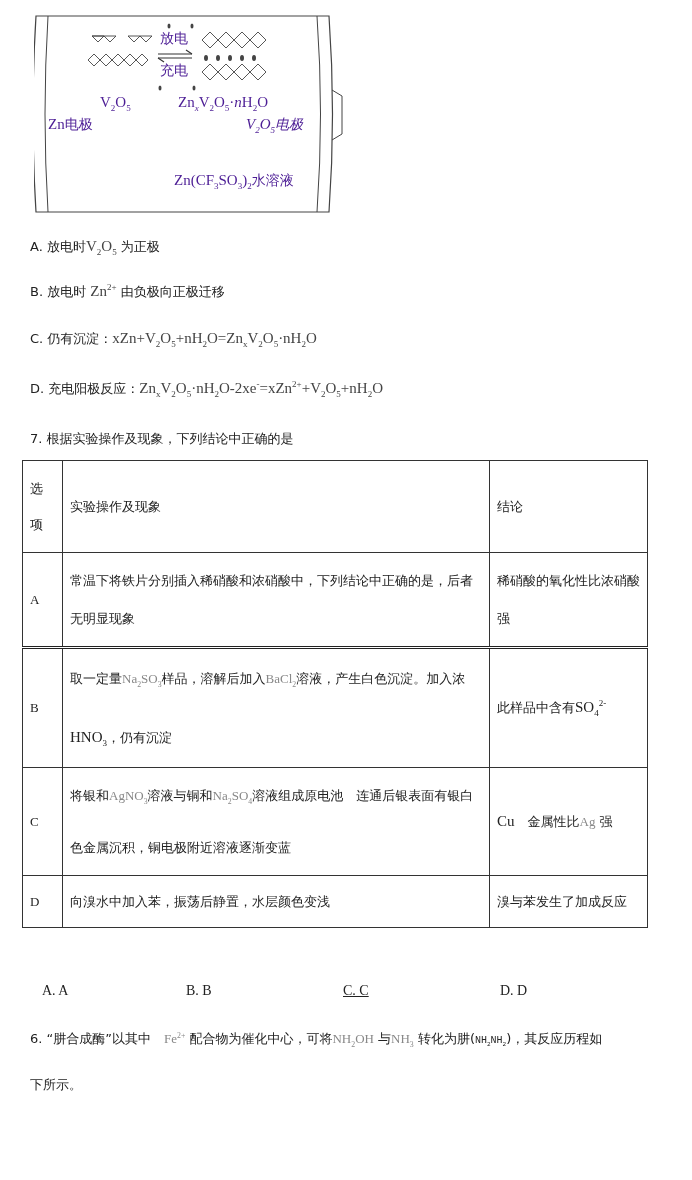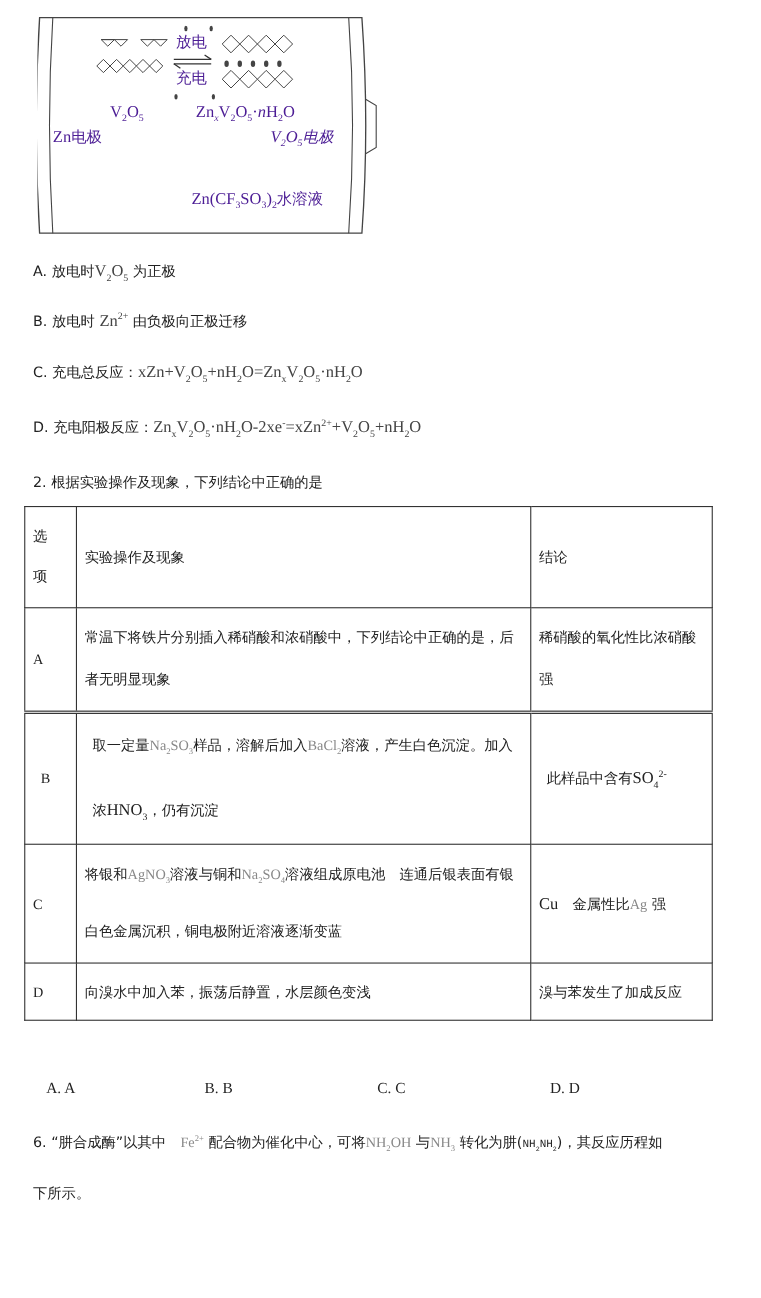--- a/index.html
+++ b/index.html
@@ -15,21 +15,21 @@
   #diagram svg { position:absolute; left:0; top:0; }
   .dlabel { position:absolute; font-family:"Liberation Serif","DejaVu Serif",serif; font-size:15px; color:#4c1d95; white-space:nowrap; }
 
   
   .optline { position:absolute; left:30px; font-size:13px; white-space:nowrap; color:#222; }
   .optline .f { font-family:"Liberation Serif","DejaVu Serif",serif; font-size:15px; color:#444; }
 
   
   #exp-table { position:absolute; left:22px; top:460px; width:626px; border-collapse:collapse; font-size:13px; }
   #exp-table td { border:1px solid #333; vertical-align:middle; padding:0 7px; color:#222; }
-  #exp-table tr.thick-top td { border-top:3px double #222;padding-left:14px; }
+  #exp-table tr.thick-top td { border-top:3px double #222; }
   .c0 { width:25px; }
   .c2 { width:143px; }
   .lh { line-height:38px; }
   .tall { line-height:58px; }
 
   .answers { position:absolute; top:983px; font-family:"Liberation Serif","DejaVu Serif",serif; font-size:14px; }
   .q6 { position:absolute; left:30px; font-size:13px; white-space:nowrap; }
 </style>
 </head>
 <body>
@@ -87,28 +87,28 @@
   <span>为正极</span>
 </div>
 <div class="optline" style="top:283px;">
   <span>B.</span>
   <span>放电时</span>
   <span class="f">Zn<sup>2+</sup></span>
   <span>由负极向正极迁移</span>
 </div>
 <div class="optline" style="top:330px;">
   <span>C.</span>
-  <span>充电总反应：</span><span class="f">xZn+V<sub>2</sub>O<sub>5</sub>+nH<sub>2</sub>O=Zn<sub>x</sub>V<sub>2</sub>O<sub>5</sub>·nH<sub>2</sub>O</span>
+  <span>仍有沉淀：</span><span class="f">xZn+V<sub>2</sub>O<sub>5</sub>+nH<sub>2</sub>O=Zn<sub>x</sub>V<sub>2</sub>O<sub>5</sub>·nH<sub>2</sub>O</span>
 </div>
 <div class="optline" style="top:380px;">
   <span>D.</span>
   <span>充电阳极反应：</span><span class="f">Zn<sub>x</sub>V<sub>2</sub>O<sub>5</sub>·nH<sub>2</sub>O-2xe<sup>-</sup>=xZn<sup>2+</sup>+V<sub>2</sub>O<sub>5</sub>+nH<sub>2</sub>O</span>
 </div>
 
-<div class="optline" style="top:430px;">2. 根据实验操作及现象，下列结论中正确的是</div>
+<div class="optline" style="top:430px;">7. 根据实验操作及现象，下列结论中正确的是</div>
 
 <table id="exp-table">
   <tbody>
       <tr style="height:92px;">
     <td class="c0">
           <div style="line-height:36px;">选<br>项</div>
         </td>
     <td>实验操作及现象</td>
     <td class="c2">结论</td>
   </tr>
@@ -130,17 +130,17 @@
   <tr style="height:52px;">
     <td class="c0 serif">D</td>
     <td>向溴水中加入苯，振荡后静置，水层颜色变浅</td>
     <td class="c2">溴与苯发生了加成反应</td>
   </tr>
 </tbody>
   </table>
 
 <span class="answers" style="left:42px;">A. A</span>
 <span class="answers" style="left:186px;">B. B</span>
-<span class="answers" style="left:343px;">C. C</span>
+<span class="answers" style="left:343px;text-decoration:underline;">C. C</span>
 <span class="answers" style="left:500px;">D. D</span>
 
 <div class="q6" style="top:1030px;">6. “肼合成酶”以其中　<span class="gray serif">Fe<sup>2+</sup></span> 配合物为催化中心，可将<span class="gray serif">NH<sub>2</sub>OH</span> 与<span class="gray serif">NH<sub>3</sub></span> 转化为肼(<span class="serif" style="font-size:10px;font-family:Liberation Mono, monospace;">NH<sub>2</sub>NH<sub>2</sub></span>)，其反应历程如</div>
 <div class="q6" style="top:1076px;">下所示。</div>
 
 </body></html>

